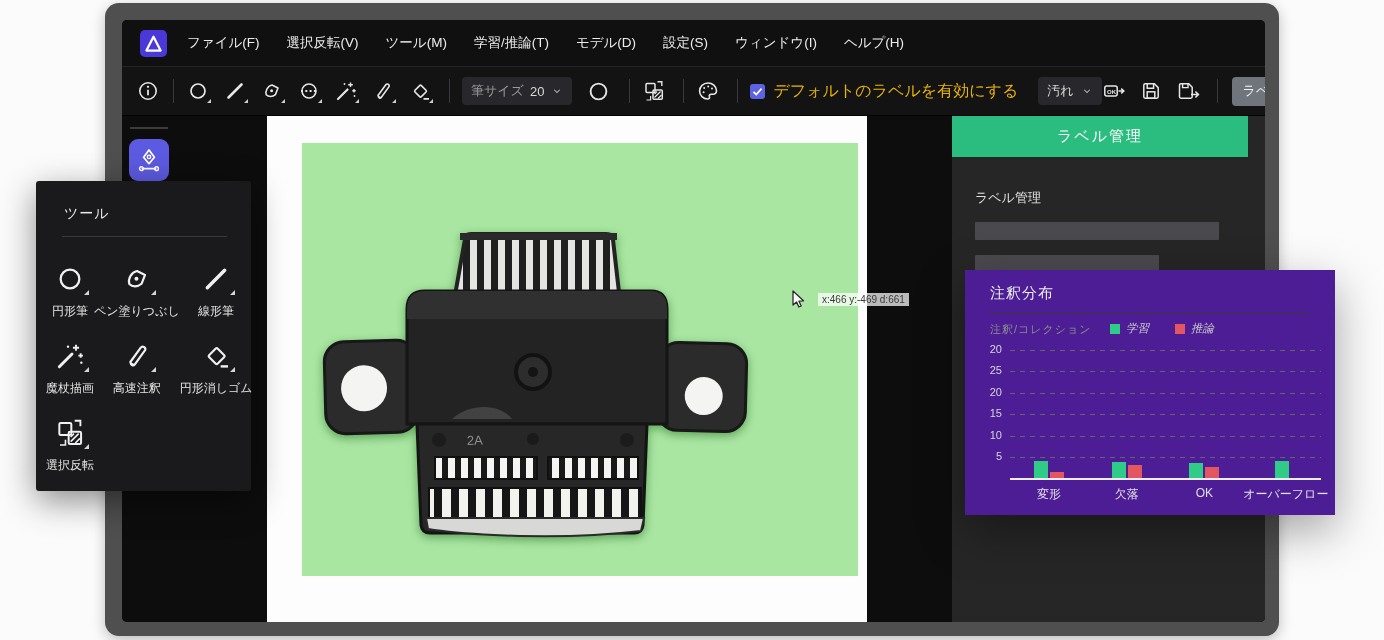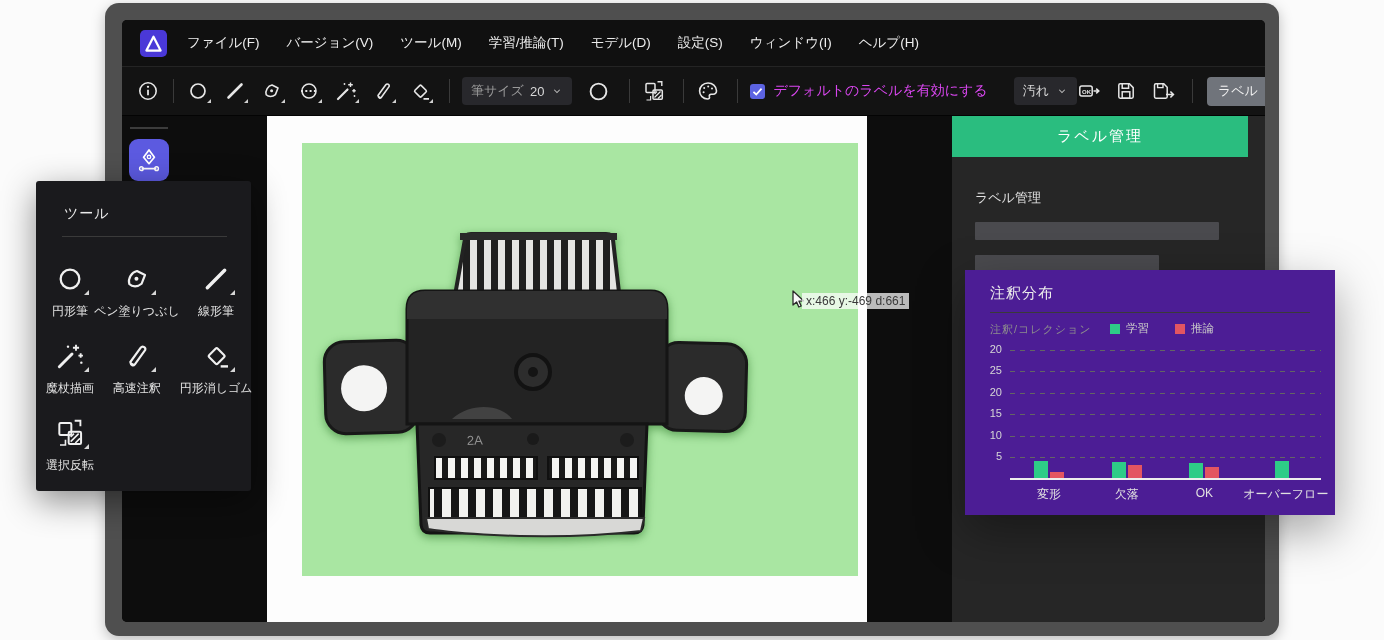--- a/index.html
+++ b/index.html
@@ -28,38 +28,38 @@
   .tb-ico.tri::after { content:""; position:absolute; right:-1px; bottom:0; width:0; height:0;
              border-left:4px solid transparent; border-bottom:4px solid #cfcfcf; }
   .sep { width:1px; height:24px; background:#3a3a3a; margin:0 12px 0 4px; flex:0 0 auto; }
   .dropdown { height:28px; background:#28282c; border-radius:4px; display:flex; align-items:center;
               padding:0 9px; color:#d8d8d8; font-size:13px; margin-right:13px; flex:0 0 auto; white-space:nowrap; }
   .dropdown .dim { color:#9a9a9a; margin-right:6px; }
   .chev { width:12px; height:12px; margin-left:7px; color:#bdbdbd; }
   .chev svg { width:100%; height:100%; display:block; }
   .checkbox { width:15px; height:15px; background:#5c63e2; border-radius:3px; margin-right:8px; flex:0 0 auto; }
   .checkbox svg { width:100%; height:100%; display:block; }
-  .cb-label { color:#d946ef; font-size:14px; margin-right:26px; white-space:nowrap; }
+  .cb-label { color:#eab308; font-size:16px; margin-right:20px; white-space:nowrap; }
   .spacer { flex:1 1 auto; }
   .btn-label { height:29px; background:#70747b; border-radius:4px; display:flex; align-items:center;
                padding:0 11px; color:#f2f2f2; font-size:13px; margin-left:2px; white-space:nowrap; }
 
   
   .workspace { position:relative; flex:1 1 auto; background:#0d0d0d; }
   .side-divider { position:absolute; left:8px; top:11px; width:38px; height:2px; background:#3c3c3c; }
   .active-tool { position:absolute; left:7px; top:23px; width:40px; height:42px; background:#5c5ae0;
                  border-radius:9px; display:flex; align-items:center; justify-content:center; color:#fff; }
   .active-tool svg { width:26px; height:26px; }
 
   .canvas { position:absolute; left:145px; top:0; width:600px; height:506px; background:#fdfdfd; }
   .mask { position:absolute; left:35px; top:27px; width:556px; height:433px; background:#a9e6a2; }
   .mask svg.part { position:absolute; inset:0; filter:drop-shadow(0 3px 5px rgba(80,150,75,.85)); }
   .cursor { position:absolute; left:486px; top:146px; width:18px; height:20px; }
-  .readout { position:absolute; left:500px; top:150px; background:rgba(255,255,255,.72);
-             color:#3a3a3a; font-size:12px; padding:1px 4px; white-space:nowrap; }
+  .readout { position:absolute; left:516px; top:150px; background:rgba(255,255,255,.72);
+             color:#3a3a3a; font-size:10px; padding:1px 4px; white-space:nowrap; }
 
   
   .right-panel { position:absolute; left:830px; top:0; right:0; bottom:0; background:#262626; }
   .rp-header { width:296px; height:41px; background:#2abd7f; color:#fff; font-size:15px; letter-spacing:2px;
                display:flex; align-items:center; justify-content:center; }
   .rp-section { color:#e2e2e2; font-size:13px; margin:32px 0 0 23px; }
   .skel { background:#4a4a4e; height:18px; border-radius:1px; margin-left:23px; }
   .skel.one { width:244px; margin-top:15px; }
   .skel.two { width:184px; margin-top:15px; }
 
@@ -76,21 +76,21 @@
   .pal-pic::after { content:""; position:absolute; right:-3px; bottom:0; width:0; height:0;
               border-left:5px solid transparent; border-bottom:5px solid #d6d6d6; }
   .pal-lab { font-size:12px; color:#e3e3e3; white-space:nowrap; }
 
   
   .chart { position:absolute; left:965px; top:270px; width:370px; height:245px; background:#4c1d95;
            box-shadow:0 16px 44px rgba(0,0,0,.35); z-index:40; }
   .ch-title { color:#ebebeb; font-size:15px; position:absolute; left:25px; top:14px; letter-spacing:1px; }
   .ch-div { position:absolute; left:25px; right:25px; top:42px; height:1px; background:#3a3a3a; }
   .ch-caption { position:absolute; left:25px; top:52px; font-size:11px; color:#8d8d8d; letter-spacing:1px; }
-  .legend { position:absolute; left:145px; top:51px; display:flex; gap:26px; }
+  .legend { position:absolute; left:145px; top:51px; display:flex; gap:26px;font-style:italic; }
   .lg-item { display:flex; align-items:center; gap:6px; font-size:11.5px; color:#c9c9c9; }
   .lg-sq { width:10px; height:10px; }
   .plot { position:absolute; left:45px; right:14px; top:74px; height:137px; }
   .grid-row { position:absolute; left:0; right:0; height:1px;
               background:repeating-linear-gradient(to right,#646464 0 5px,transparent 5px 10px); }
   .grid-row .tick { position:absolute; left:-36px; top:-7px; width:28px; text-align:right;
               font-size:11px; color:#d6d6d6; }
   .axis { position:absolute; left:0; right:0; top:134px; height:2px; background:#ededed; }
   .bars { position:absolute; left:0; right:0; top:0; height:134px; display:flex;
           align-items:flex-end; justify-content:space-around; }
@@ -190,21 +190,21 @@
 
 <div class="stage">
   <div class="win">
     <div class="app">
 
       <div class="menubar">
         <svg class="logo">
             <use href="#i-logo"></use>
           </svg>
         <span class="menu-item">ファイル(F)</span>
-        <span class="menu-item">バージョン(V)</span>
+        <span class="menu-item">選択反転(V)</span>
         <span class="menu-item">ツール(M)</span>
         <span class="menu-item">学習/推論(T)</span>
         <span class="menu-item">モデル(D)</span>
         <span class="menu-item">設定(S)</span>
         <span class="menu-item">ウィンドウ(I)</span>
         <span class="menu-item">ヘルプ(H)</span>
       </div>
 
       <div class="toolbar">
         <span class="tb-ico">

